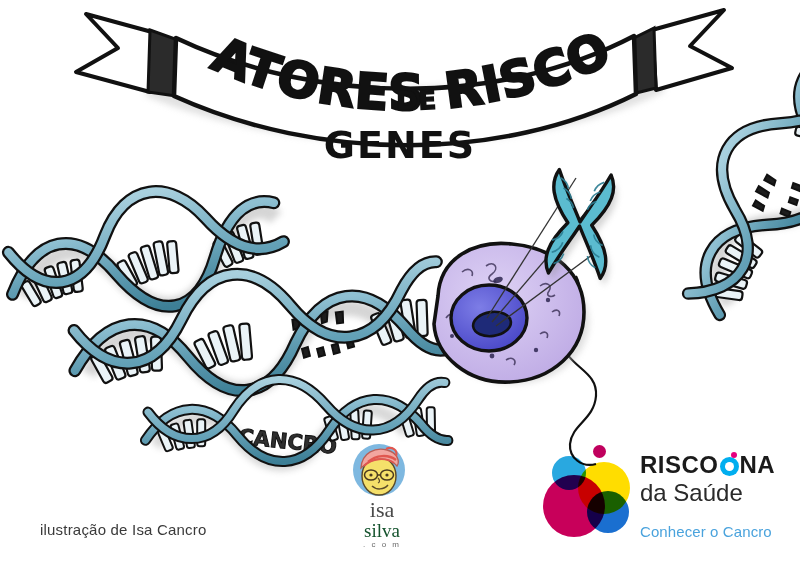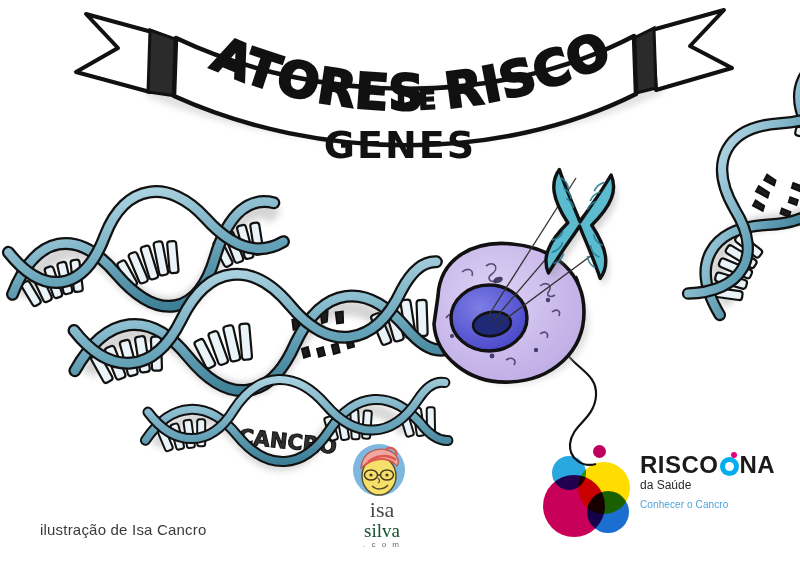--- a/index.html
+++ b/index.html
@@ -40,25 +40,25 @@
     letter-spacing:.5px;line-height:1;white-space:nowrap;
     display:flex;align-items:center;
   }
   .logo-o{position:relative;display:inline-block;width:21px;height:24px;}
   .logo-o i{position:absolute;display:block;border-radius:50%;}
   .logo-o .ring{left:1px;top:4px;width:19px;height:19px;background:#00aeef;}
   .logo-o .hole{left:6px;top:9px;width:9px;height:9px;background:#fff;}
   .logo-o .tick{left:12px;top:-1px;width:6px;height:6px;background:#e6007e;}
   .logo-sub{
     font-family:"Liberation Sans",sans-serif;
-    font-size:12px;color:#2a2a2a;line-height:1.15;margin-top:2px;white-space:nowrap;
+    font-size:24px;color:#2a2a2a;line-height:1.15;margin-top:2px;white-space:nowrap;
   }
   .logo-tag{
     font-family:"Liberation Sans",sans-serif;
-    font-size:10px;color:#4aa3dd;margin-top:6px;white-space:nowrap;letter-spacing:.1px;
+    font-size:15px;color:#4aa3dd;margin-top:16px;white-space:nowrap;letter-spacing:.1px;
   }
   
   #isa{position:absolute;left:342px;top:442px;width:74px;height:96px;}
   #isa-words{position:absolute;left:3px;top:58px;width:74px;text-align:center;}
   .isa-1{font-family:"Liberation Serif",serif;font-size:22px;color:#4a4a4a;line-height:.95;}
   .isa-2{font-family:"Liberation Serif",serif;font-size:19px;color:#14532d;line-height:1;}
   .isa-3{font-family:"Liberation Sans",sans-serif;font-size:8px;color:#6a6a6a;letter-spacing:2px;text-align:center;}
 </style>
 </head>
 <body>

